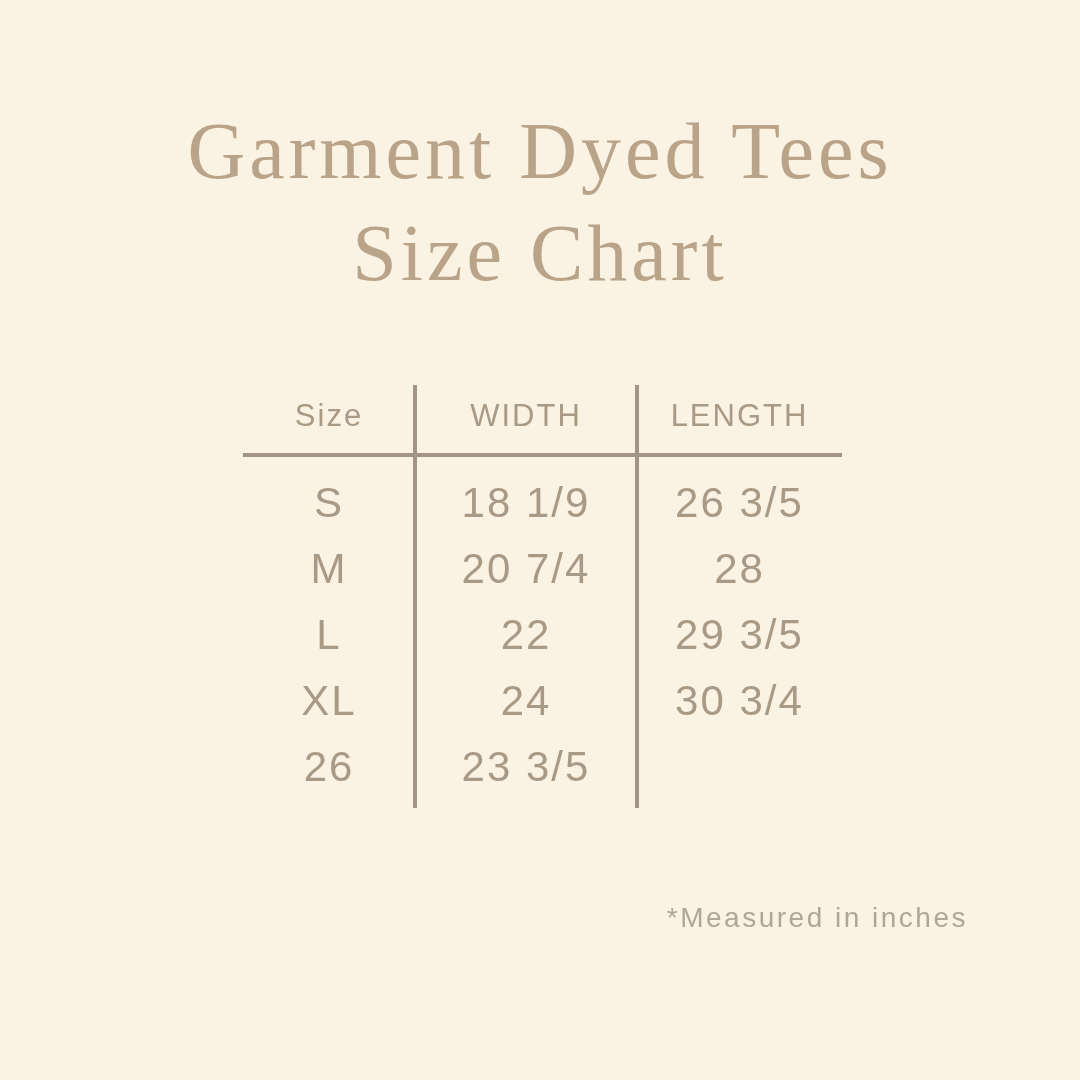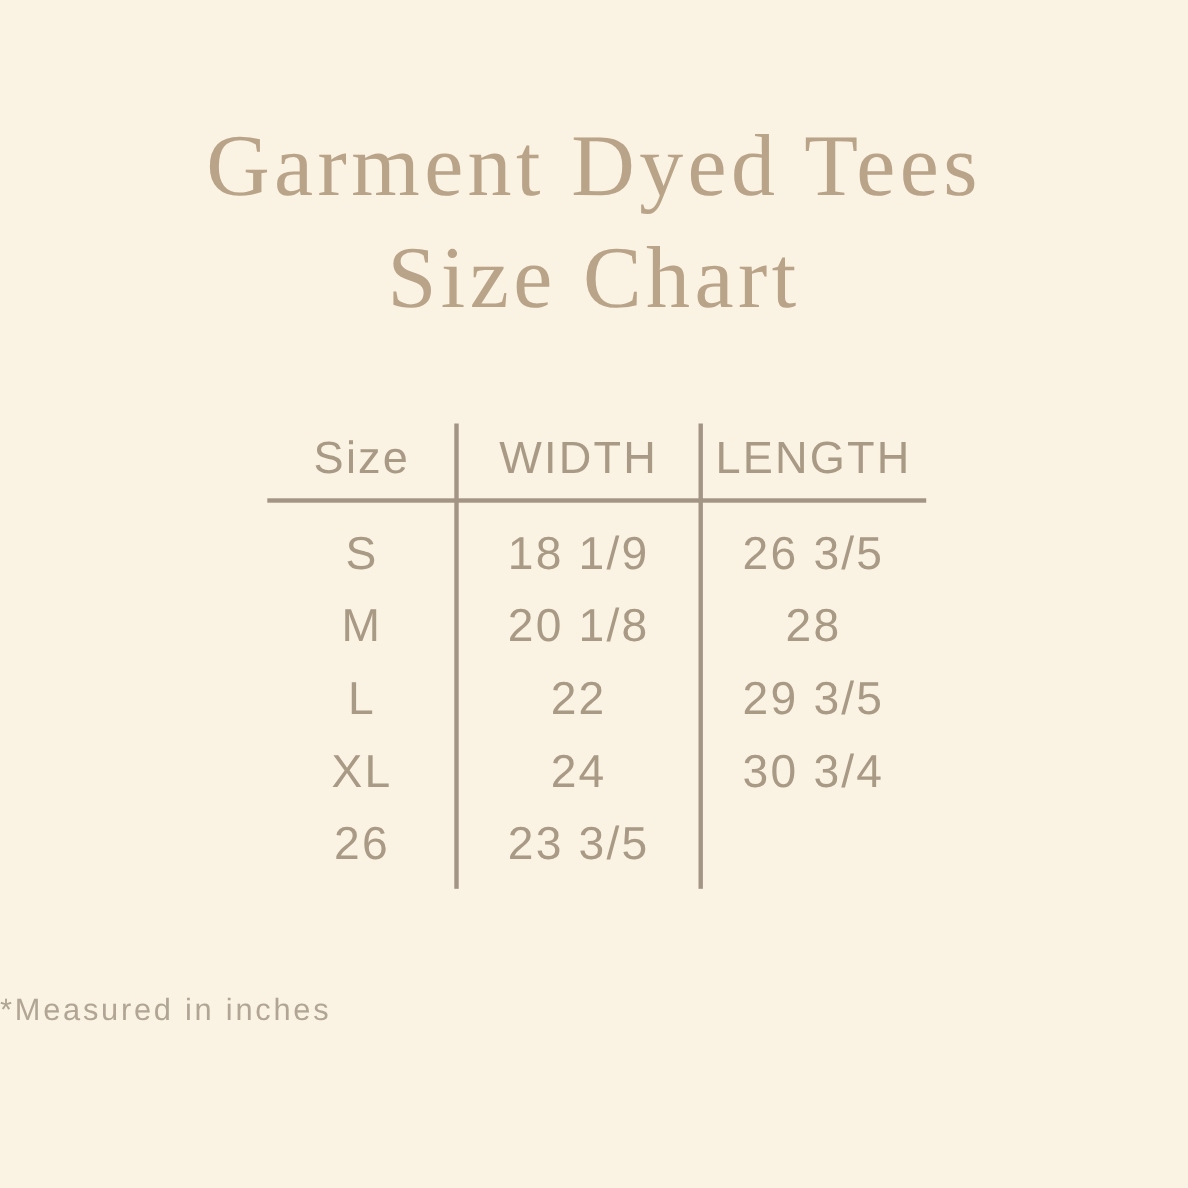--- a/index.html
+++ b/index.html
@@ -42,21 +42,21 @@
     left: 0;
     top: 0;
     width: 599px;
     height: 62px;
     display: grid;
     grid-template-columns: 172px 222px 205px;
     align-items: center;
   }
   .header-cell {
     text-align: center;
-    font-size: 41px;
+    font-size: 31px;
     letter-spacing: 2px;
     color: #a89a85;
   }
   .hline {
     position: absolute;
     left: 0;
     top: 68px;
     width: 599px;
     height: 4px;
     background: #a39585;
@@ -87,21 +87,21 @@
     font-size: 42px;
     letter-spacing: 2px;
     color: #a89a85;
     white-space: nowrap;
   }
   .footnote {
     position: absolute;
     left: 0;
     top: 902px;
     width: 968px;
-    text-align: left;
+    text-align: right;
     font-size: 28px;
     letter-spacing: 2.5px;
     color: #b1a695;
   }
 </style>
 </head>
 <body>
 
 <div class="canvas">
 
@@ -125,21 +125,21 @@
     <div class="rows">
 
       <div class="row">
         <div class="cell">S</div>
         <div class="cell">18 1/9</div>
         <div class="cell">26 3/5</div>
       </div>
 
       <div class="row">
         <div class="cell">M</div>
-        <div class="cell">20 1/8</div>
+        <div class="cell">20 7/4</div>
         <div class="cell">28</div>
       </div>
 
       <div class="row">
         <div class="cell">L</div>
         <div class="cell">22</div>
         <div class="cell">29 3/5</div>
       </div>
 
       <div class="row">

